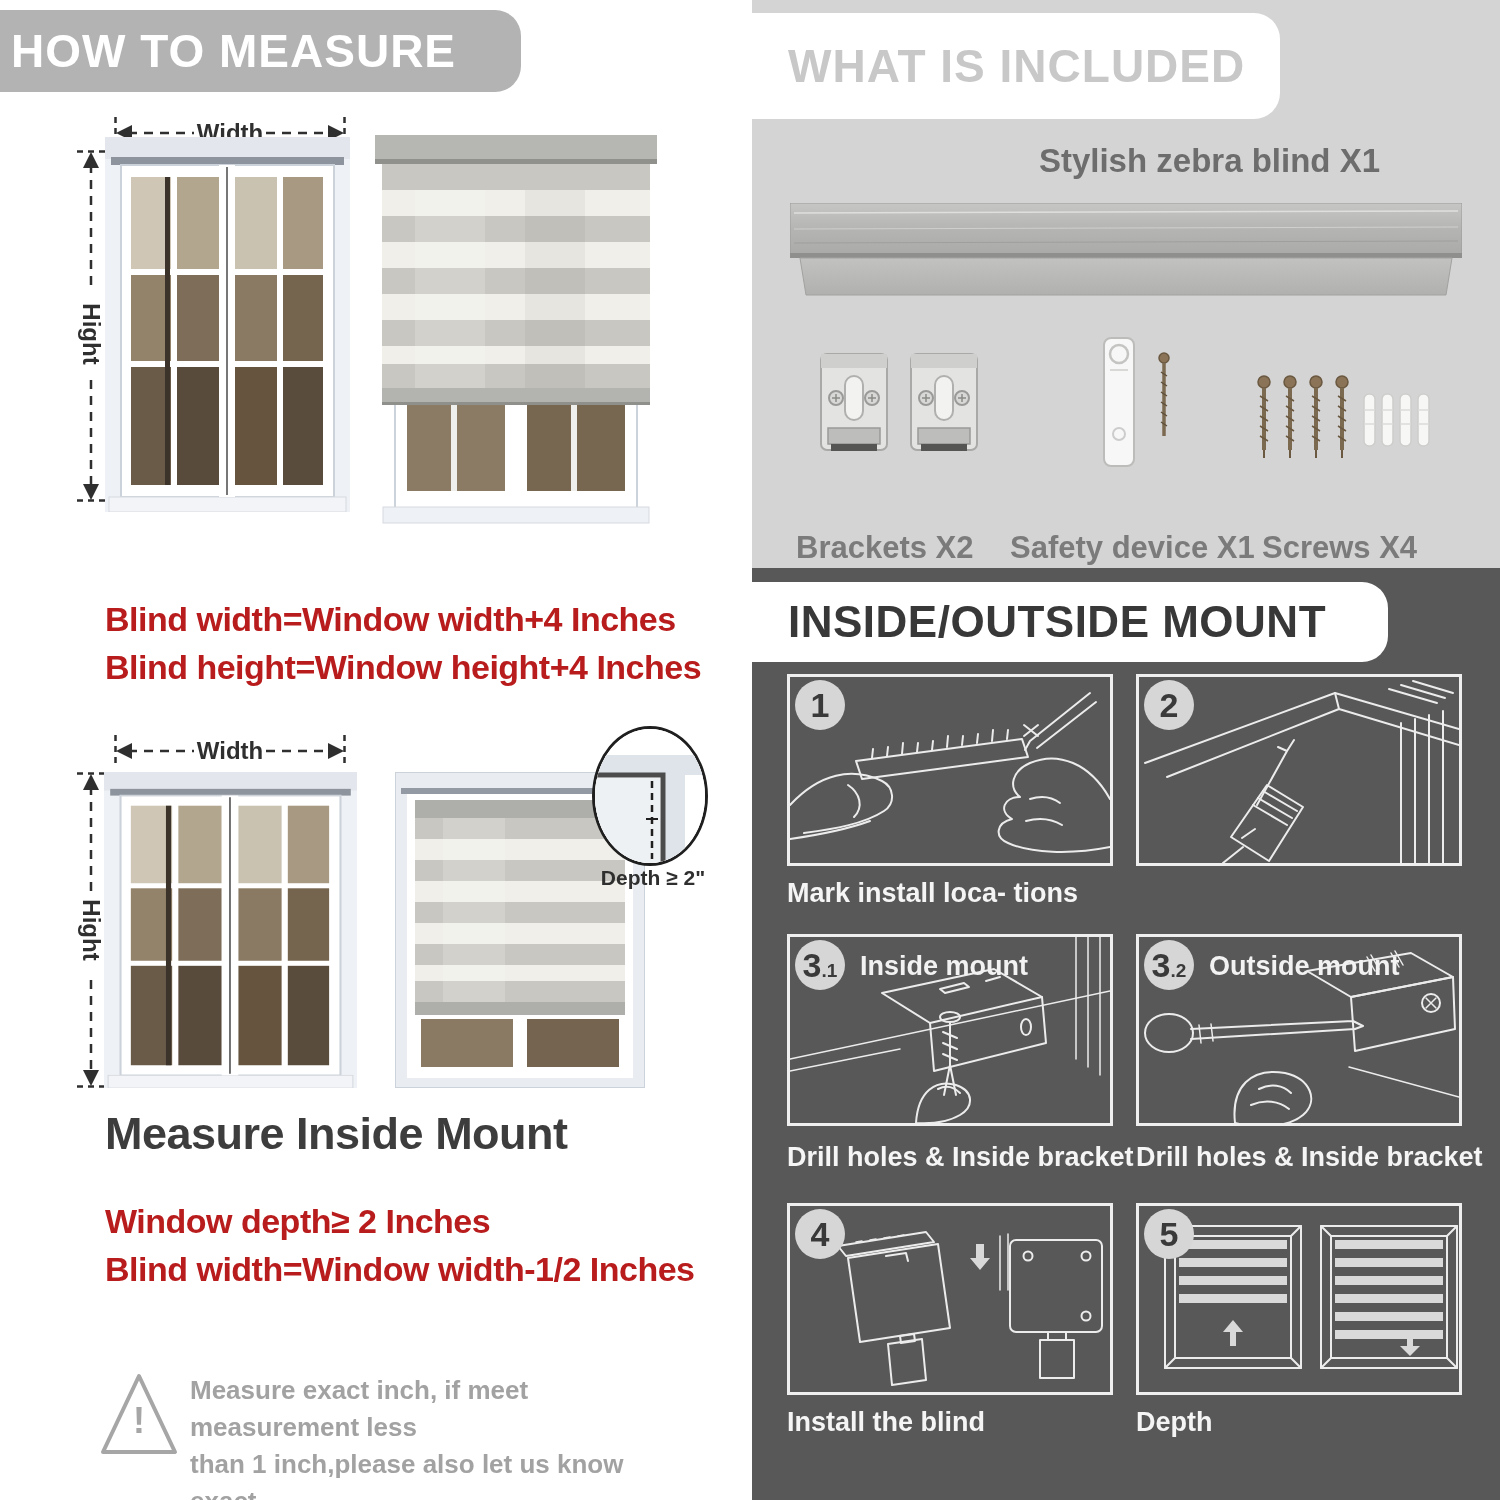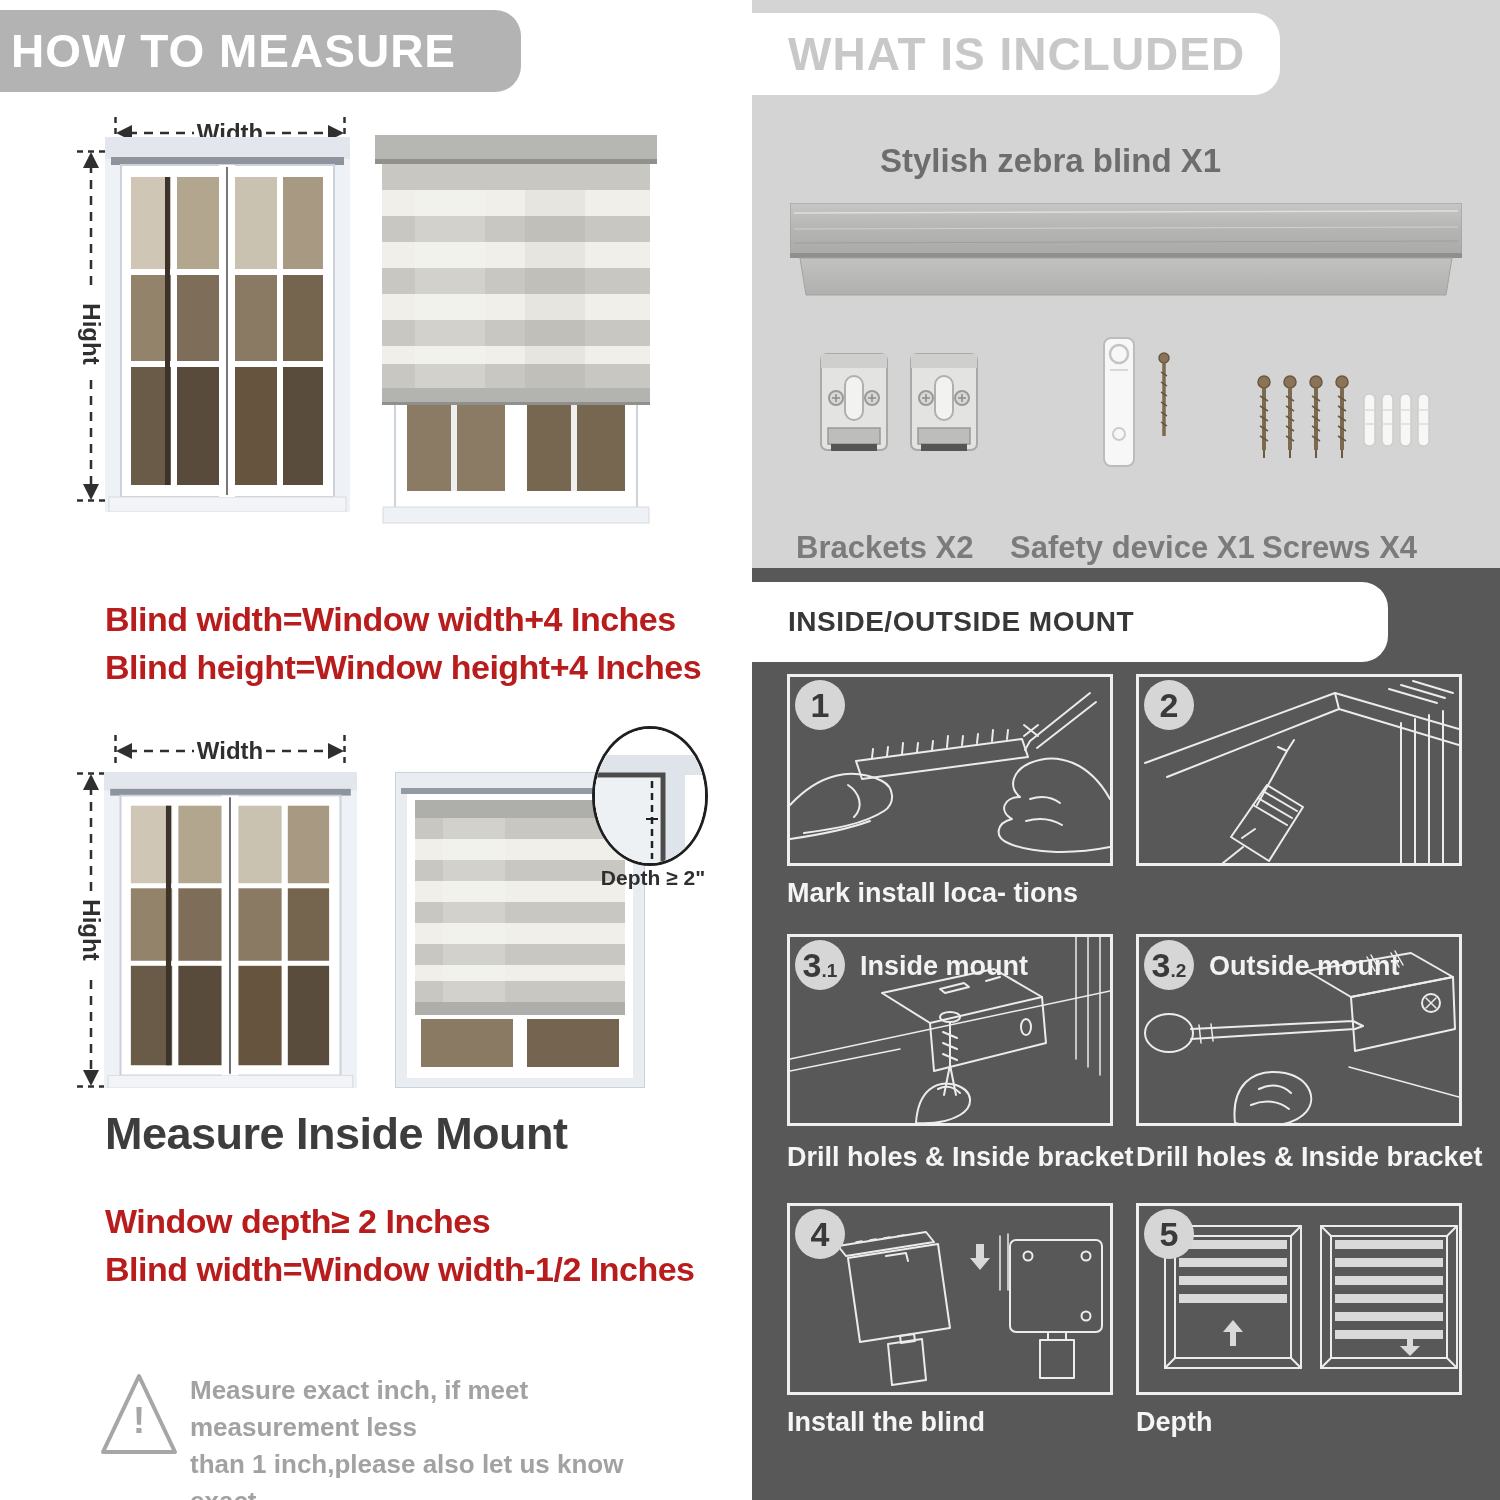--- a/index.html
+++ b/index.html
@@ -6,32 +6,32 @@
   #canvas{position:relative;width:1500px;height:1500px;background:#ffffff;overflow:hidden;
           font-family:"Liberation Sans",sans-serif;}
   .abs{position:absolute;}
   
   .hdr-bar{background:#b3b3b3;border-radius:0 26px 26px 0;color:#ffffff;
            font-size:46px;font-weight:bold;letter-spacing:1px;
            display:flex;align-items:center;padding-left:36px;box-sizing:border-box;}
   .plate{background:#ffffff;border-radius:0 26px 26px 0;display:flex;align-items:center;
          padding-left:36px;box-sizing:border-box;font-weight:bold;}
   .plate.included{color:#c8c8c8;font-size:46px;letter-spacing:1px;}
-  .plate.mount{color:#383838;font-size:28px;letter-spacing:.5px;}
+  .plate.mount{color:#383838;font-size:44px;letter-spacing:.5px;}
   
   .sec-head{color:#3d3d3d;font-size:45px;font-weight:bold;letter-spacing:-.5px;}
   .sec-line{color:#b91c1c;font-size:34px;font-weight:bold;letter-spacing:-.5px;}
   .dim-label{color:#2f2f2f;font-size:24px;font-weight:bold;text-align:center;}
   .vlabel{display:flex;align-items:center;justify-content:center;transform:rotate(90deg);}
   .depth-label{color:#2f2f2f;font-size:21px;font-weight:bold;text-align:center;}
   .note-text{color:#a2a2a2;font-size:26px;font-weight:bold;line-height:37px;}
   
   .light-panel{background:#d4d4d4;}
   .dark-panel{background:#585858;}
-  .product-label{color:#6d6d6d;font-size:33px;font-weight:bold;text-align:left;}
+  .product-label{color:#6d6d6d;font-size:33px;font-weight:bold;text-align:right;}
   .item-label{color:#7b7b7b;font-size:31px;font-weight:bold;text-align:left;margin-top:44px;}
   .step-box{border:3px solid #efefef;box-sizing:border-box;background:#585858;}
   .badge{position:absolute;left:5px;top:3px;width:50px;height:50px;border-radius:50%;
          background:#d6d6d6;color:#3a3a3a;display:flex;align-items:center;justify-content:center;
          font-weight:bold;}
   .badge .n{font-size:34px;line-height:1;}
   .badge .s{font-size:19px;line-height:1;margin-top:10px;}
   .step-title{position:absolute;left:70px;top:14px;color:#f2f2f2;font-size:27px;font-weight:bold;}
   .caption{color:#f5f5f5;font-size:27px;font-weight:bold;white-space:nowrap;}
   .magnifier{border:3px solid #1f1f1f;border-radius:50%;background:#ffffff;overflow:hidden;z-index:5;}
@@ -209,21 +209,21 @@
   </svg>
   <div class="abs" style="left:96px;top:1400px;width:86px;text-align:center;color:#a6a6a6;font-size:36px;font-weight:bold;">!</div>
   <div class="abs note-text" style="left:190px;top:1372px;width:480px;">
     <div>Measure exact inch, if meet measurement less</div>
     <div>than 1 inch,please also let us know exact</div>
 
   </div>
 
   <div class="abs light-panel" style="left:752px;top:0;width:748px;height:568px;"></div>
 
-  <div class="abs plate included" style="left:752px;top:13px;width:528px;height:82px;">
+  <div class="abs plate included" style="left:752px;top:13px;width:528px;height:106px;">
     <span>WHAT IS INCLUDED</span>
   </div>
 
   <div class="abs product-label" style="left:880px;top:142px;width:500px;">Stylish zebra blind X1</div>
 
   <svg class="abs" style="left:790px;top:203px;" width="672" height="95" viewBox="0 0 672 95">
     <defs>
       <linearGradient id="rail" x1="0" y1="0" x2="0" y2="1">
         <stop offset="0" stop-color="#c6c6c4"></stop>
           <stop offset="0.5" stop-color="#b4b4b2"></stop>

